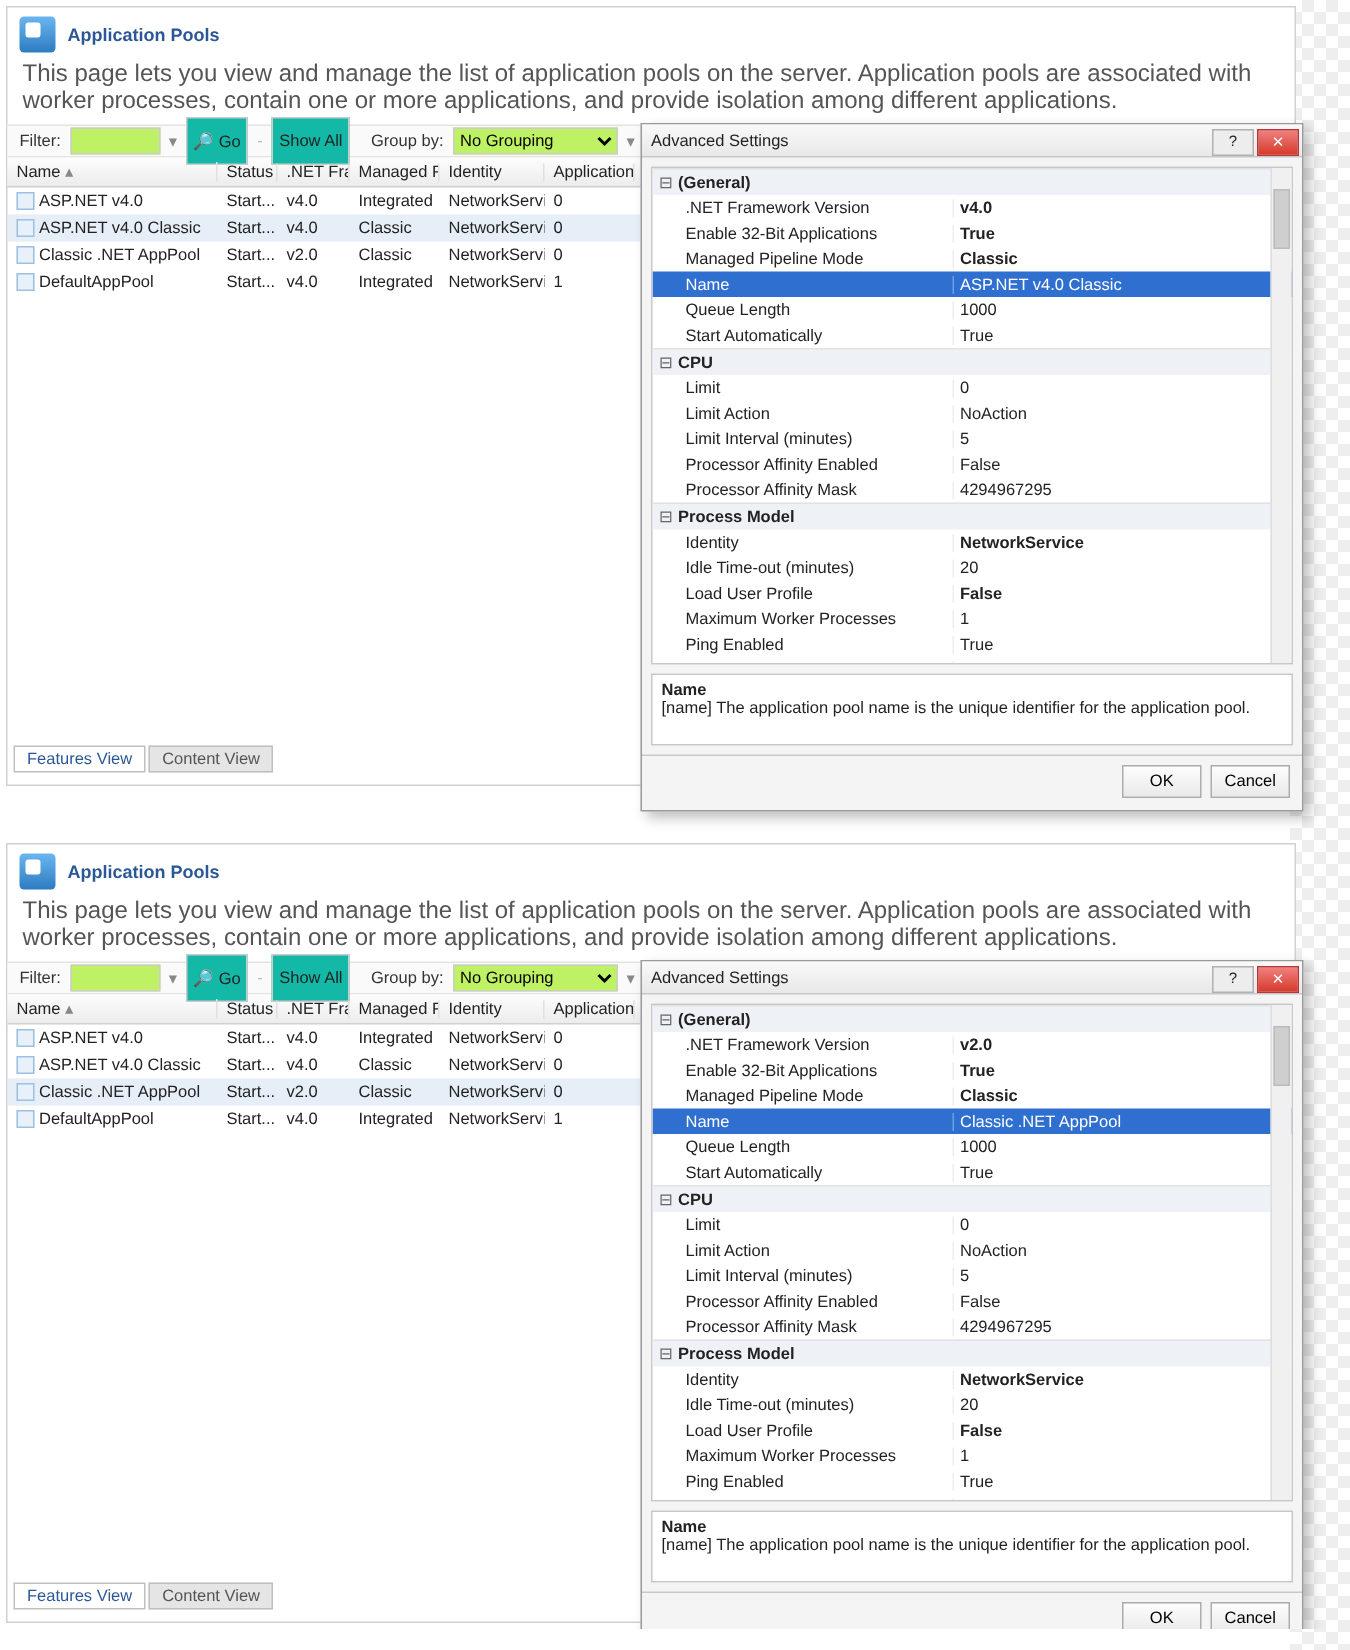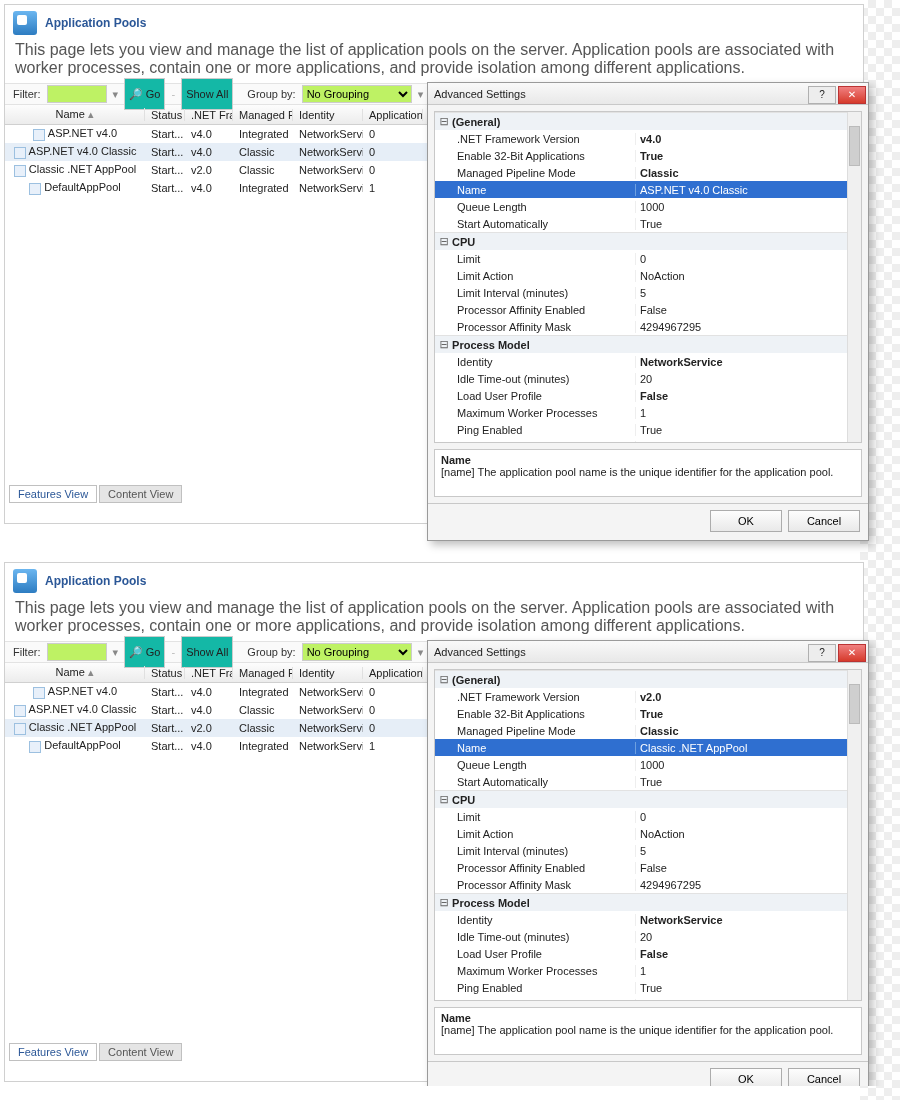--- a/index.html
+++ b/index.html
@@ -19,23 +19,23 @@
   .toolbar input, .toolbar select { font-size:11px; height:18px; border:1px solid #ccc; background:#bef264;}
   .toolbar input.filter{width:60px;}
   .toolbar select.group{width:110px;}
   .toolbar .btn{border:1px solid #ccc;background:#14b8a6;padding:0 4px;height:32px;display:inline-flex;align-items:center;cursor:default;}
   .grid { width:100%; }
   .grid-head { display:flex; background:linear-gradient(#fdfdfd,#ececec); border-bottom:1px solid #d0d0d0; height:20px; align-items:center;}
   .grid-head div { padding:0 6px; border-right:1px solid #e0e0e0; white-space:nowrap; overflow:hidden;}
   .grid-body .row { display:flex; height:18px; align-items:center;}
   .grid-body .row div { padding:0 6px; white-space:nowrap; overflow:hidden;}
   .row.sel { background:#e6eef7;}
-  .c0{width:140px;text-align:center;} .c1{width:40px;} .c2{width:48px;} .c3{width:60px;} .c4{width:70px;} .c5{width:60px;}
+  .c0{width:140px;} .c1{width:40px;} .c2{width:48px;} .c3{width:60px;} .c4{width:70px;} .c5{width:60px;}
   .pool-ico{display:inline-block;width:12px;height:12px;background:#e8f0fa;border:1px solid #9cc0e0;margin-right:3px;vertical-align:middle;}
-  .footer-tabs{position:absolute;bottom:20px;left:4px;display:flex;gap:2px;}
+  .footer-tabs{position:absolute;bottom:8px;left:4px;display:flex;gap:2px;}
   .footer-tabs .tab{border:1px solid #c0c0c0;background:#e5e5e5;padding:2px 8px;font-size:11px;color:#555;}
   .footer-tabs .tab.active{background:#fff;color:#2b5797;}
   
   .dialog{position:absolute;right:-6px;width:442px;background:#f4f4f4;border:1px solid #9a9a9a;box-shadow:4px 4px 8px rgba(0,0,0,0.25);margin-top:15px;}
   .titlebar{display:flex;align-items:center;justify-content:space-between;height:22px;background:linear-gradient(#f9f9f9,#e8e8e8);border-bottom:1px solid #c8c8c8;padding-left:6px;}
   .titlebar-btns{display:flex;}
   .tbtn{width:28px;height:18px;margin:2px 2px 0 0;border:1px solid #b0b0b0;background:#ededed;display:flex;align-items:center;justify-content:center;font-size:10px;}
   .tbtn.close{background:linear-gradient(#f08080,#d63a2b);color:#fff;border-color:#b33;}
   .propgrid{margin:6px;border:1px solid #c8c8c8;background:#fff;font-size:11px;max-height:332px;overflow:hidden;position:relative;}
   .propgrid .cat{display:flex;align-items:center;background:#eef2f6;font-weight:bold;height:18px;padding-left:4px;border-top:1px solid #e2e2e2;}
@@ -43,21 +43,21 @@
   .propgrid .prow{display:flex;height:17px;align-items:center;}
   .propgrid .prow.sel{background:#2f6fd0;color:#fff;}
   .propgrid .pname{width:200px;padding-left:22px;overflow:hidden;white-space:nowrap;}
   .propgrid .pval{flex:1;padding-left:4px;border-left:1px solid #eee;overflow:hidden;white-space:nowrap;}
   .propgrid .prow.sel .pval{border-left-color:#6ea0e0;}
   .propgrid .scroll{position:absolute;right:0;top:0;bottom:0;width:14px;background:#f0f0f0;border-left:1px solid #ddd;}
   .propgrid .scroll .thumb{background:#cfcfcf;border:1px solid #bbb;height:40px;margin:14px 1px;}
   .helpbox{margin:0 6px 6px;border:1px solid #c8c8c8;background:#fff;padding:4px 6px;height:48px;}
   .helpbox .hn{font-weight:bold;}
   .dlgbtns{display:flex;justify-content:flex-end;gap:6px;padding:6px 8px 8px;border-top:1px solid #c8c8c8;background:#f4f4f4;}
-  .dlgbtns button{width:72px;height:22px;border:1px solid #acacac;background:linear-gradient(#fdfdfd,#e9e9e9);font-size:11px;}
+  .dlgbtns button{width:53px;height:22px;border:1px solid #acacac;background:linear-gradient(#fdfdfd,#e9e9e9);font-size:11px;}
   .bold{font-weight:bold;}
 </style>
 </head>
 <body>
 
 <div class="checker"></div>
 
 <div id="root">
     <div class="panel" style="height: 520px; top: 0px;">
     <div class="hdr">

